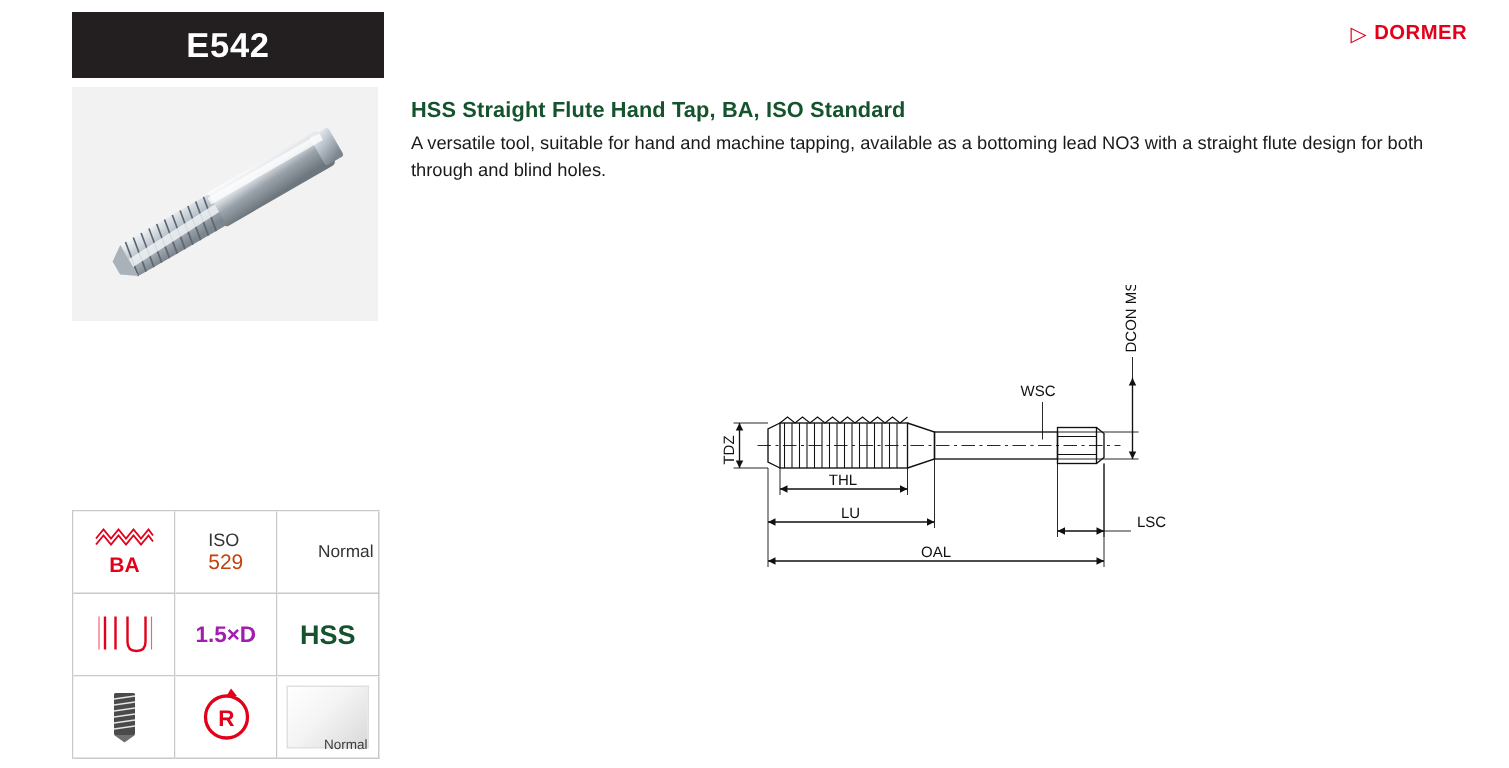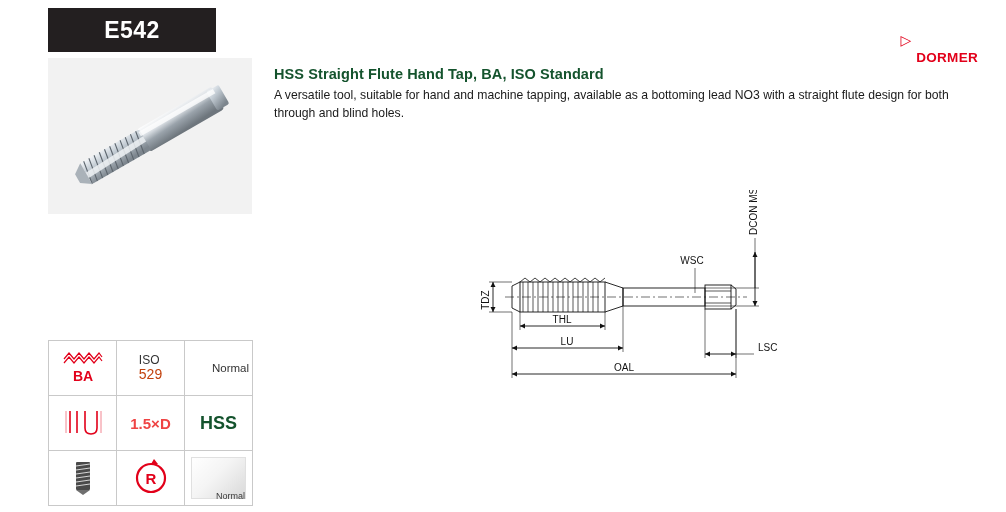--- a/index.html
+++ b/index.html
@@ -14,21 +14,21 @@
     color: #1a1a1a;
     overflow: hidden;
     position: relative;
   }
 
   
   .code-banner {
     position: absolute;
     left: 48px;
     top: 8px;
-    width: 168px;
+    width: 208px;
     height: 44px;
     background: #231f20;
     color: #ffffff;
     display: flex;
     align-items: center;
     justify-content: center;
     font-size: 23px;
     font-weight: bold;
     letter-spacing: 0.5px;
   }
@@ -44,21 +44,20 @@
   .brand-mark {
     color: #e2001a;
     font-size: 14px;
     line-height: 1;
   }
   .brand-text {
     color: #e2001a;
     font-size: 13.5px;
     font-weight: bold;
     letter-spacing: 0.3px;
-    margin-top: 36px;
   }
 
   
   .photo-box {
     position: absolute;
     left: 48px;
     top: 58px;
     width: 204px;
     height: 156px;
     background: #f2f2f2;
@@ -102,21 +101,21 @@
   .attr-cell {
     border-right: 1px solid #c9c9c9;
     border-bottom: 1px solid #c9c9c9;
     display: flex;
     align-items: center;
     justify-content: center;
     position: relative;
     background: #ffffff;
   }
   .attr-text-red {
-    color: #ef4444;
+    color: #a21caf;
     font-weight: bold;
     font-size: 15px;
   }
   .attr-text-dark {
     color: #333;
     font-size: 11.5px;
     padding-left: 24px;
   }
   .attr-text-bold {
     color: #14532d;

